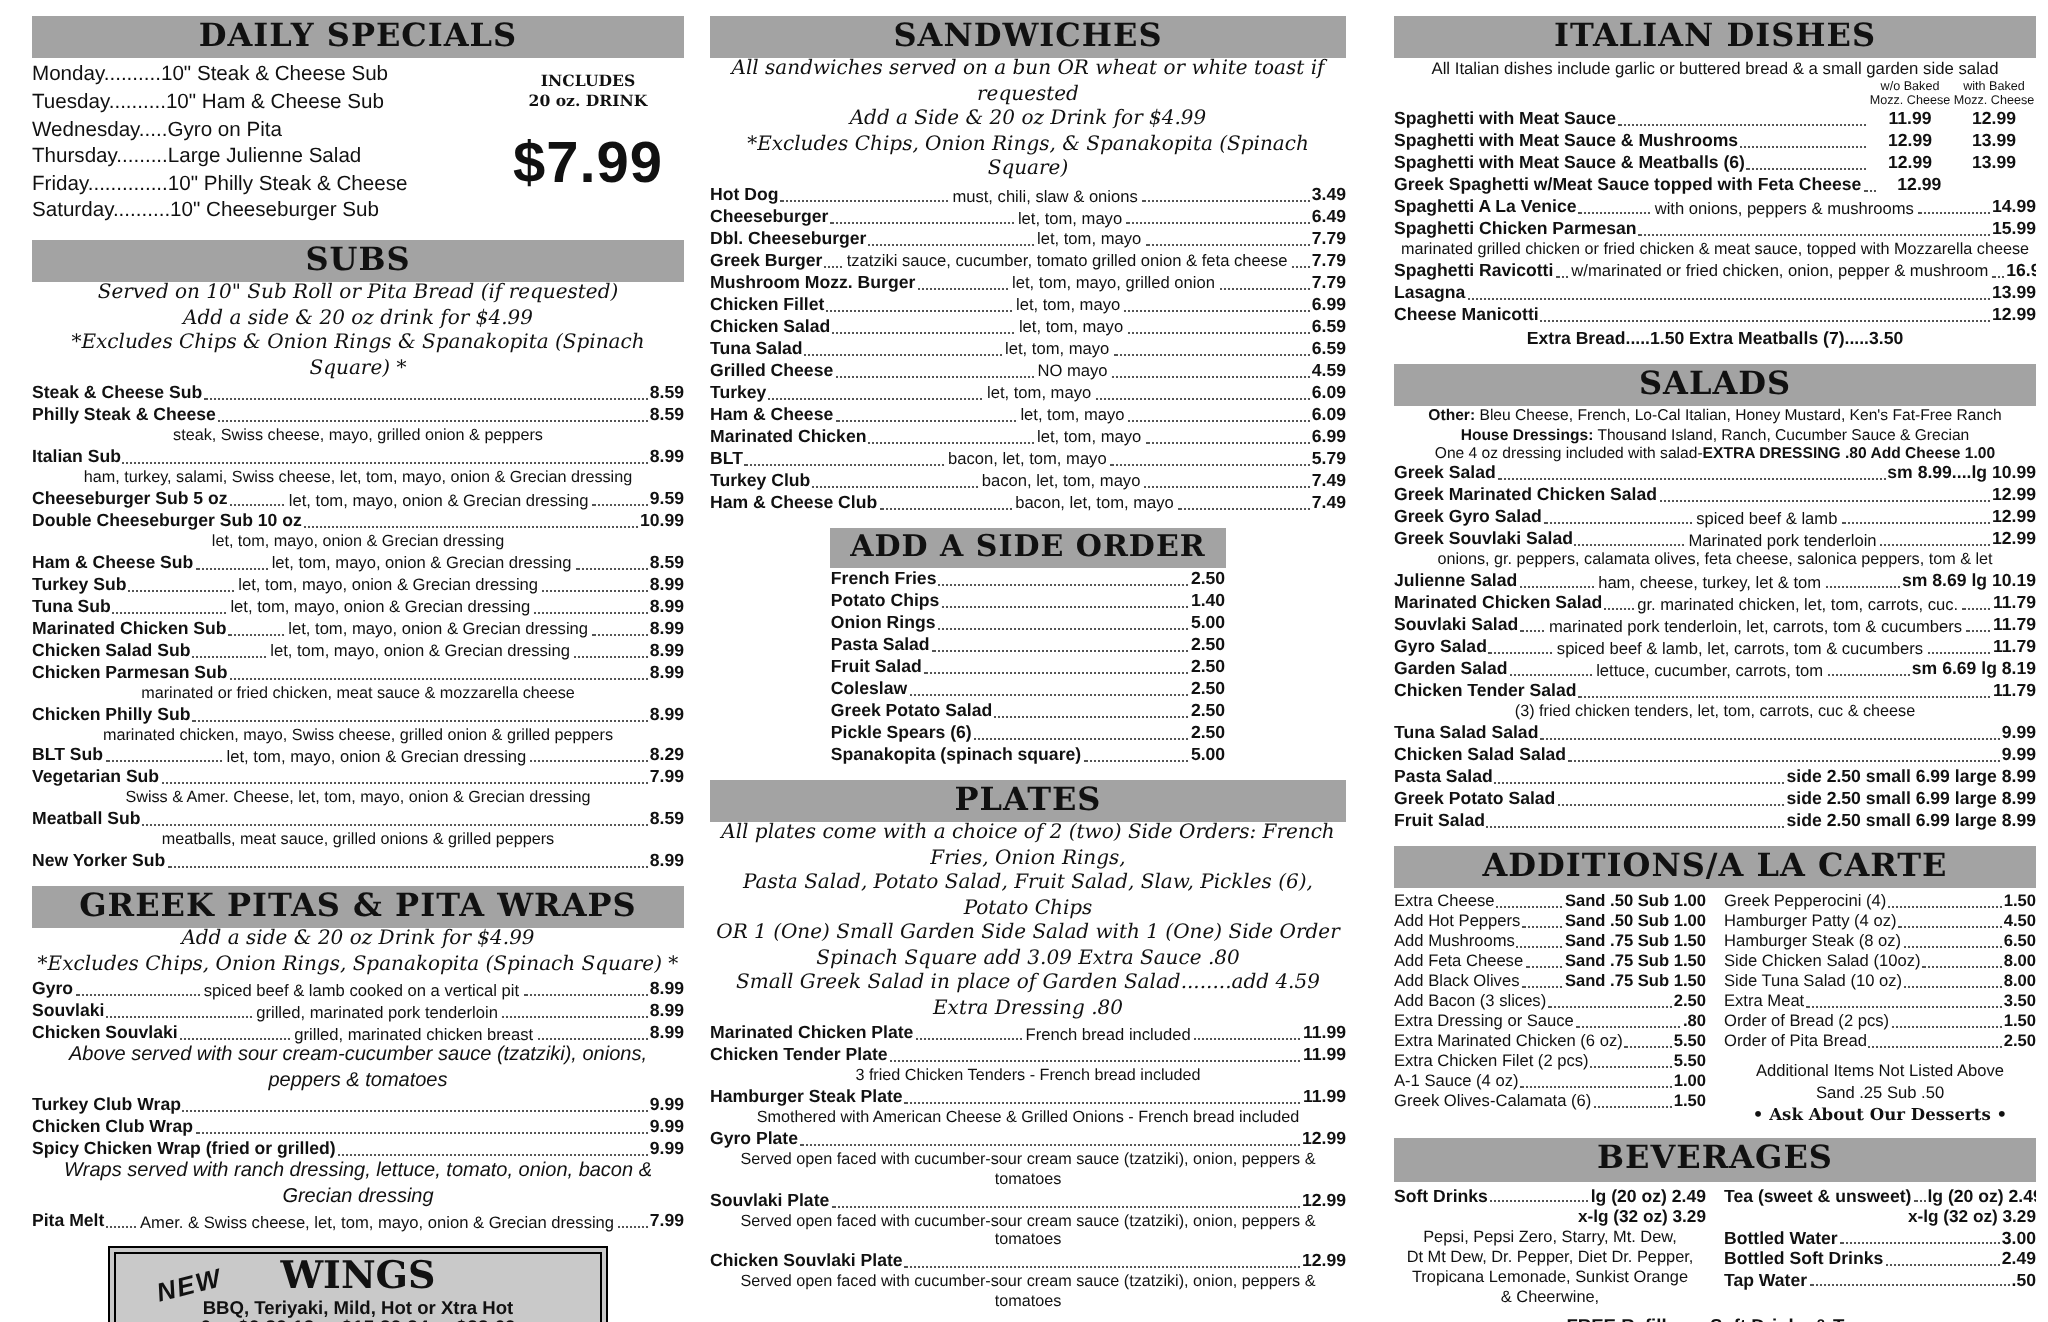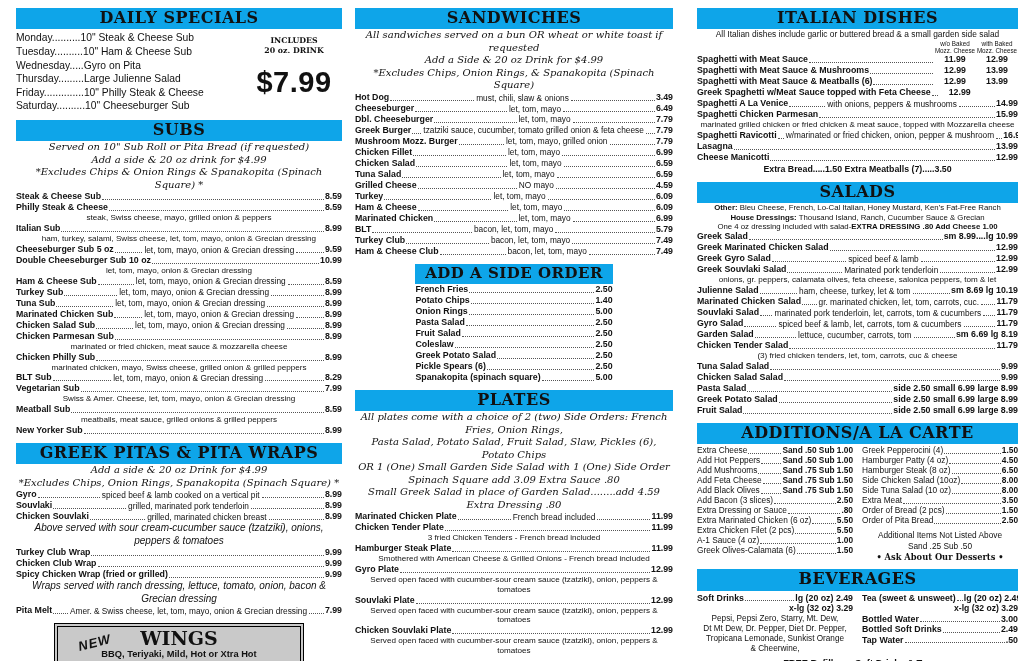--- a/index.html
+++ b/index.html
@@ -5,21 +5,21 @@
   html,body { margin:0; padding:0; background:#fff; }
   body { width:1024px; height:661px; overflow:hidden;
          font-family:"Liberation Sans", sans-serif; color:#111; }
   .page { position:relative; width:1024px; height:661px; background:#fff; }
   .col  { position:absolute; top:8px; }
   #col1 { left:16px;  width:326px; }
   #col2 { left:355px; width:318px; }
   #col3 { left:697px; width:321px; }
 
   .sec { margin-bottom:7px; }
-  .sec-header { background:#0ea5e9; text-align:center;
+  .sec-header { background:#a3a3a3; text-align:center;
     font-family:"DejaVu Serif", serif; font-weight:700; font-size:16px;
     letter-spacing:0.5px; line-height:1.15; padding:1px 0 2px; white-space:nowrap; }
   .sec-header.narrow-h { width:62%; margin:0 auto; font-size:15px; }
   .narrow-b { width:62%; margin:0 auto; }
 
   .note { text-align:center; font-size:10px; line-height:1.25; }
   .note .lead { font-weight:700; }
   .note .tail { font-weight:700; }
   .note.serif  { font-family:"DejaVu Serif", serif; font-style:italic; }
   .note.sans-i { font-style:italic; }

